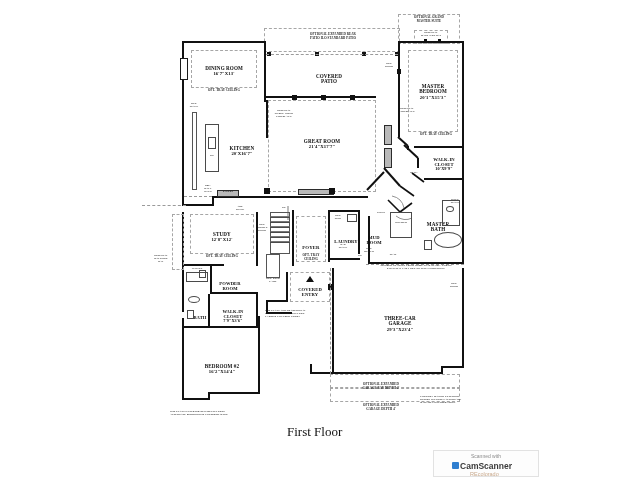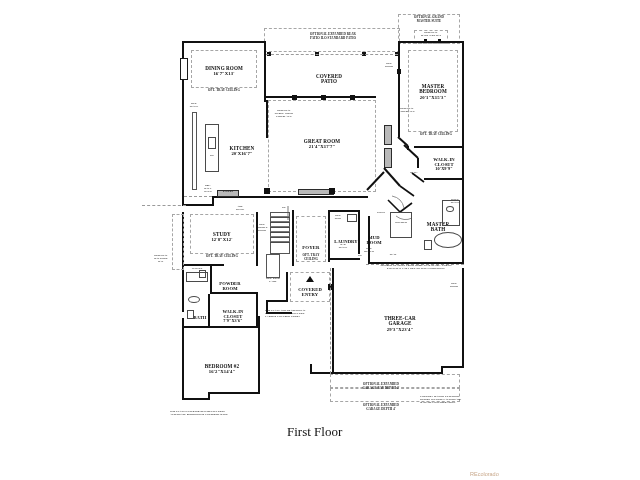--- a/index.html
+++ b/index.html
@@ -420,15 +420,20 @@
   <div class="lbl micro" style="left:420px; top:396px; width:62px; text-align:left;">COUNTRY MANOR  EXTERIOR
 DESIGN INCLUDES ALTERNATE
 GARAGE CONFIGURATION.</div>
 
   <div class="dash-h" style="left:142px; top:205px; width:44px;"></div>
   <div class="dash-v" style="left:330px; top:268px; height:106px;"></div>
   <div class="dash-h" style="left:184px; top:196px; width:28px;"></div>
 
   <div class="title" style="left:287px; top:424px;">First Floor</div>
 
+  <div id="wm">
+    <div class="w1">Scanned with</div>
+    <div class="wicon"></div>
+    <div class="w2">CamScanner</div>
+  </div>
   <div id="wmsub">REcolorado</div>
 
 </div>
 
 </body></html>

